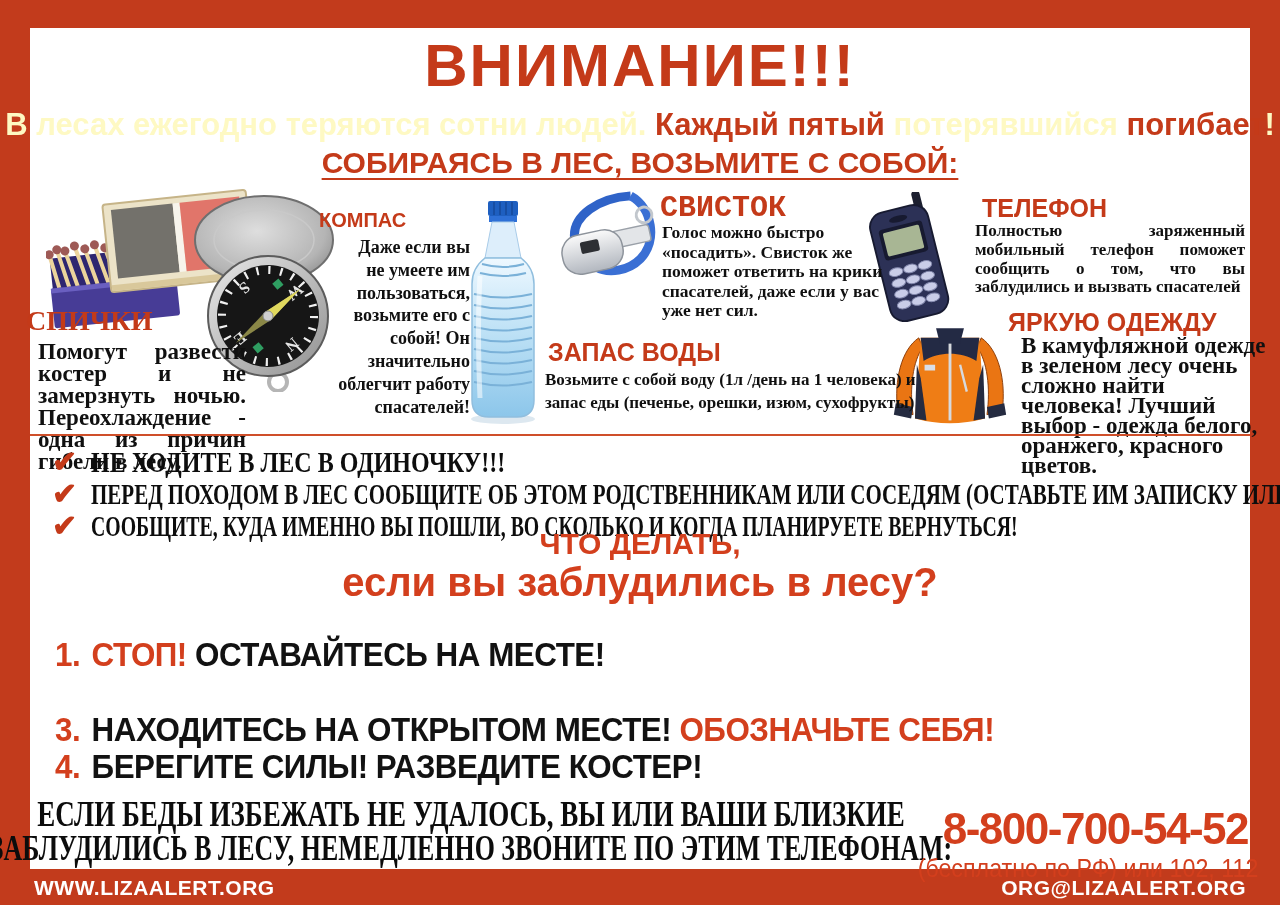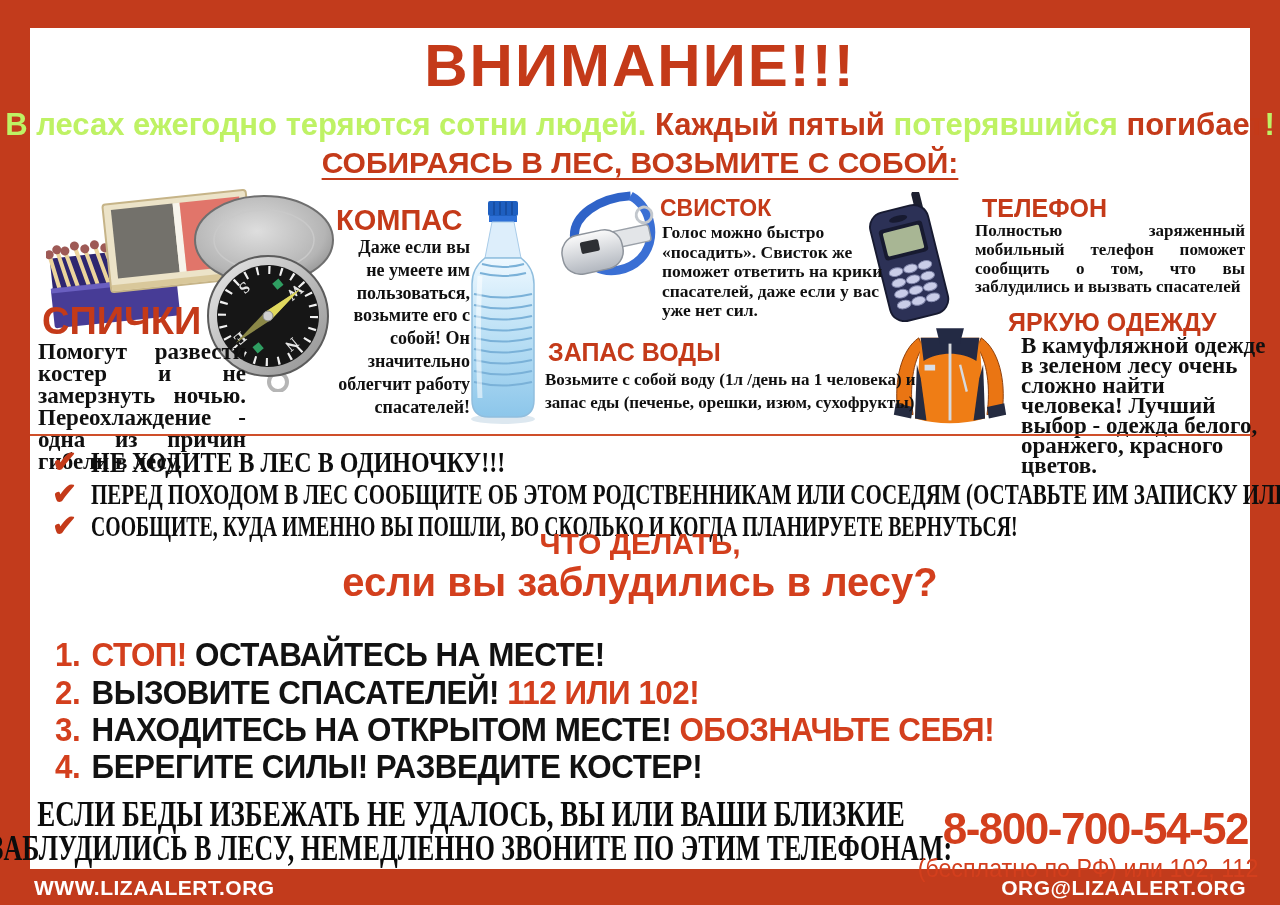--- a/index.html
+++ b/index.html
@@ -21,25 +21,25 @@
     font-size:60px;line-height:92px;font-weight:800;letter-spacing:2px;color:var(--text-red);}
   .subtitle{position:absolute;top:108px;left:0;width:100%;text-align:center;
     font-size:31px;line-height:34px;font-weight:bold;color:var(--dark);}
   .gather-title{position:absolute;top:146px;left:0;width:100%;text-align:center;
     font-size:30px;line-height:34px;font-weight:bold;color:var(--text-red);
     text-decoration:underline;text-decoration-thickness:2px;text-underline-offset:5px;}
 
   
   .item-name{position:absolute;font-weight:bold;color:var(--text-red);font-size:26px;line-height:26px;}
   .item-desc{position:absolute;font-family:"Liberation Serif", serif;font-weight:bold;color:#101010;}
-  .h-matches{left:42px;top:308px;font-size:38px;}
+  .h-matches{left:26px;top:308px;font-size:28px;font-family:Liberation Serif, serif;}
   .d-matches{left:38px;top:341px;width:208px;font-size:23px;line-height:22px;text-align:justify;}
-  .h-compass{left:336px;top:207px;font-size:29px;}
+  .h-compass{left:319px;top:207px;font-size:20px;}
   .d-compass{left:336px;top:236px;width:134px;font-size:18px;line-height:22.8px;text-align:right;}
-  .h-whistle{left:660px;top:195px;font-size:23px;}
+  .h-whistle{left:660px;top:195px;font-size:30px;font-family:Liberation Mono, monospace;}
   .d-whistle{left:662px;top:223px;width:224px;font-size:17.5px;line-height:19.5px;}
   .h-water{left:548px;top:339px;font-size:25px;}
   .d-water{left:545px;top:368px;width:372px;font-size:17px;line-height:23px;}
   .h-phone{left:982px;top:195px;font-size:25px;}
   .d-phone{left:975px;top:222px;width:270px;font-size:17px;line-height:18.8px;text-align:justify;}
   .h-jacket{left:1008px;top:309px;font-size:25px;}
   .d-jacket{left:1021px;top:336px;width:250px;font-size:23px;line-height:20px;}
 
   .item-img{position:absolute;}
   .img-matches{left:46px;top:182px;}
@@ -61,21 +61,21 @@
   
   .wtd-title{position:absolute;top:523px;left:0;width:100%;text-align:center;
     font-size:30px;line-height:42px;font-weight:800;color:var(--bright-red);}
   .wtd-subtitle{position:absolute;top:561px;left:0;width:100%;text-align:center;
     font-size:40px;line-height:42px;font-weight:bold;color:var(--bright-red);}
   .step{position:absolute;left:55px;white-space:nowrap;font-size:33px;font-weight:bold;
     line-height:37px;letter-spacing:-0.5px;margin-top:30px;}
   .step-inner{display:inline-block;transform:scaleX(0.95);transform-origin:0 50%;}
   .num{color:var(--bright-red);margin-right:12px;}
   .c-red{color:var(--bright-red);} .c-dark{color:var(--dark);}
-  .subtitle .c-red{color:var(--text-red);} .subtitle .c-dark{color:#bef264;}
+  .subtitle .c-red{color:var(--text-red);} .subtitle .c-dark{color:#fef9c3;}
 
   
   .emg{position:absolute;left:34px;top:797px;width:874px;}
   .emg-line{display:flex;justify-content:center;white-space:nowrap;
     font-family:"Liberation Serif", serif;font-weight:bold;font-size:36px;line-height:34px;color:#0c0c0c;}
   .sc75{transform:scaleX(0.75);} .sc72{transform:scaleX(0.72);}
   .phone-block{position:absolute;right:32px;top:790px;width:356px;text-align:right;margin-top:17px;}
   .phone-number{font-size:44px;line-height:44px;font-weight:800;letter-spacing:-1.5px;color:var(--bright-red);}
   .phone-note{display:inline-block;margin-top:3px;font-size:25px;color:var(--bright-red);
     white-space:nowrap;transform:scaleX(0.93);transform-origin:100% 50%;}
@@ -283,23 +283,20 @@
     <span class="check">✔</span>
     <span class="warn-text sx66">СООБЩИТЕ, КУДА ИМЕННО ВЫ ПОШЛИ, ВО СКОЛЬКО И КОГДА ПЛАНИРУЕТЕ ВЕРНУТЬСЯ!</span>
   </div>
 
   <div class="wtd-title">ЧТО ДЕЛАТЬ,</div>
   <div class="wtd-subtitle">если вы заблудились в лесу?</div>
 
   <div class="step" style="top:606px">
     <span class="step-inner"><span class="num">1.</span><span><span class="c-red">СТОП! </span><span class="c-dark">ОСТАВАЙТЕСЬ НА МЕСТЕ!</span></span></span>
   </div>
-  <div class="step" style="top:644px">
-    <span class="step-inner"><span class="num">2.</span><span><span class="c-dark">ВЫЗОВИТЕ СПАСАТЕЛЕЙ! </span><span class="c-red">112 ИЛИ 102!</span></span></span>
-  </div>
   <div class="step" style="top:681px">
     <span class="step-inner"><span class="num">3.</span><span><span class="c-dark">НАХОДИТЕСЬ НА ОТКРЫТОМ МЕСТЕ! </span><span class="c-red">ОБОЗНАЧЬТЕ СЕБЯ!</span></span></span>
   </div>
   <div class="step" style="top:718px">
     <span class="step-inner"><span class="num">4.</span><span><span class="c-dark">БЕРЕГИТЕ СИЛЫ! РАЗВЕДИТЕ КОСТЕР!</span></span></span>
   </div>
 
   <div class="emg">
     <div class="emg-line sc75">ЕСЛИ БЕДЫ ИЗБЕЖАТЬ НЕ УДАЛОСЬ, ВЫ ИЛИ ВАШИ БЛИЗКИЕ</div>
     <div class="emg-line sc72">ЗАБЛУДИЛИСЬ В ЛЕСУ, НЕМЕДЛЕННО ЗВОНИТЕ ПО ЭТИМ ТЕЛЕФОНАМ:</div>

